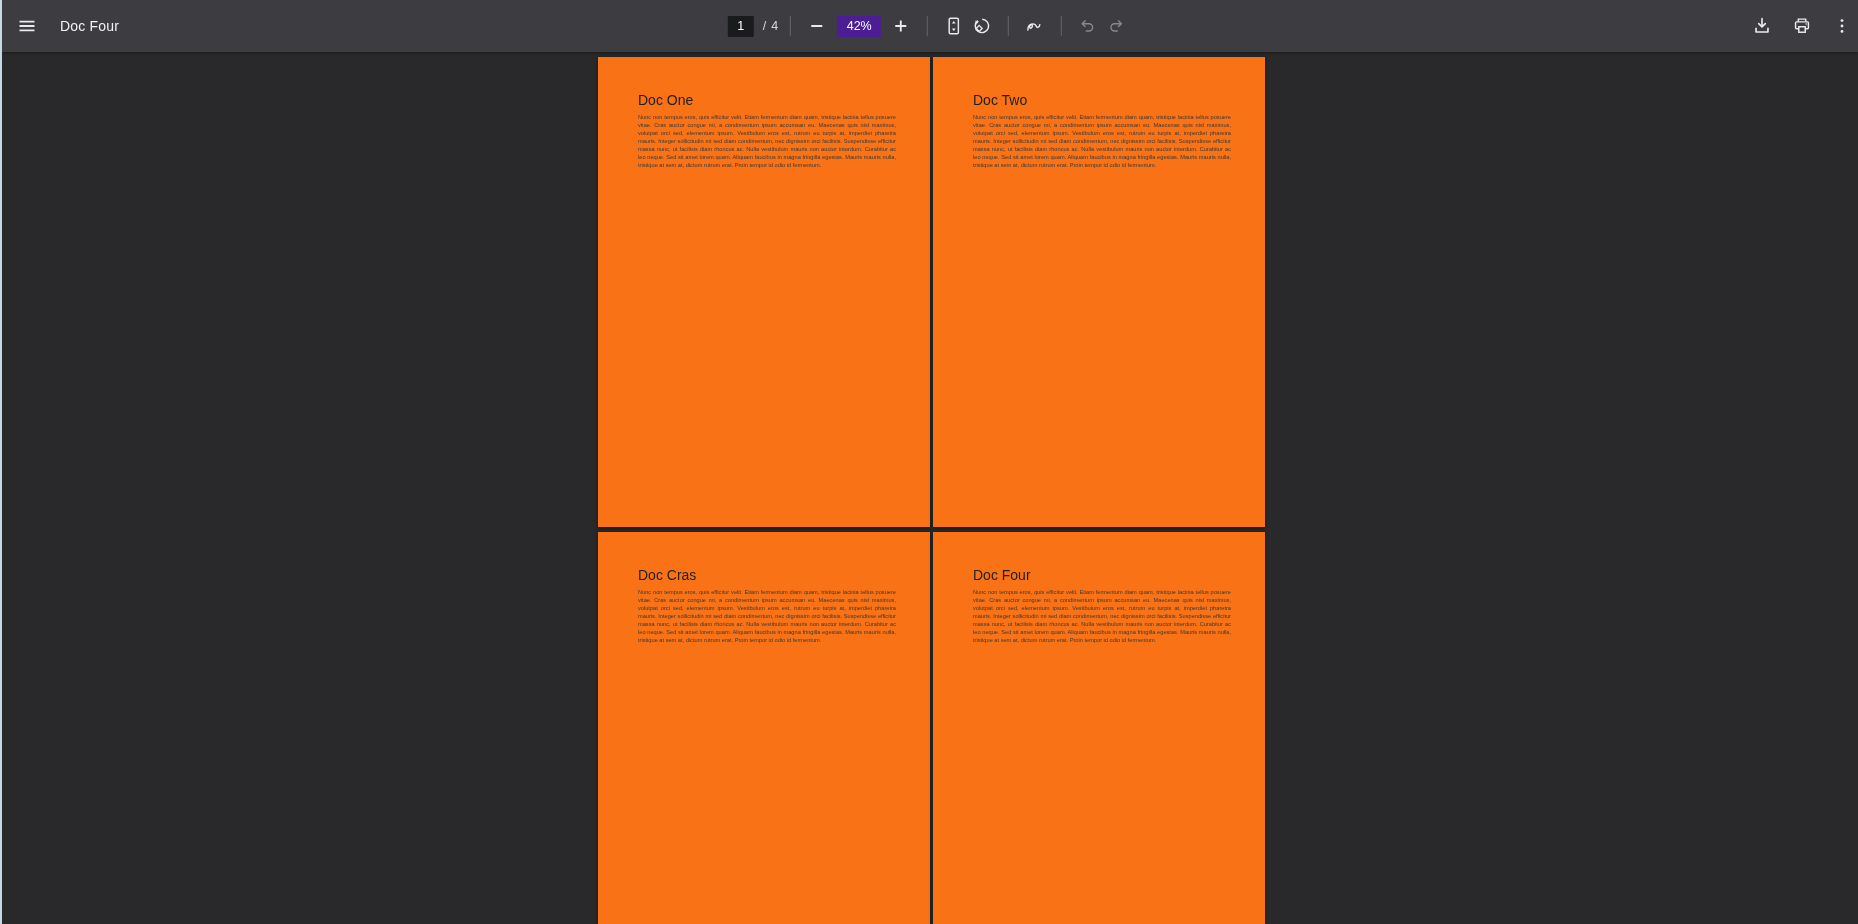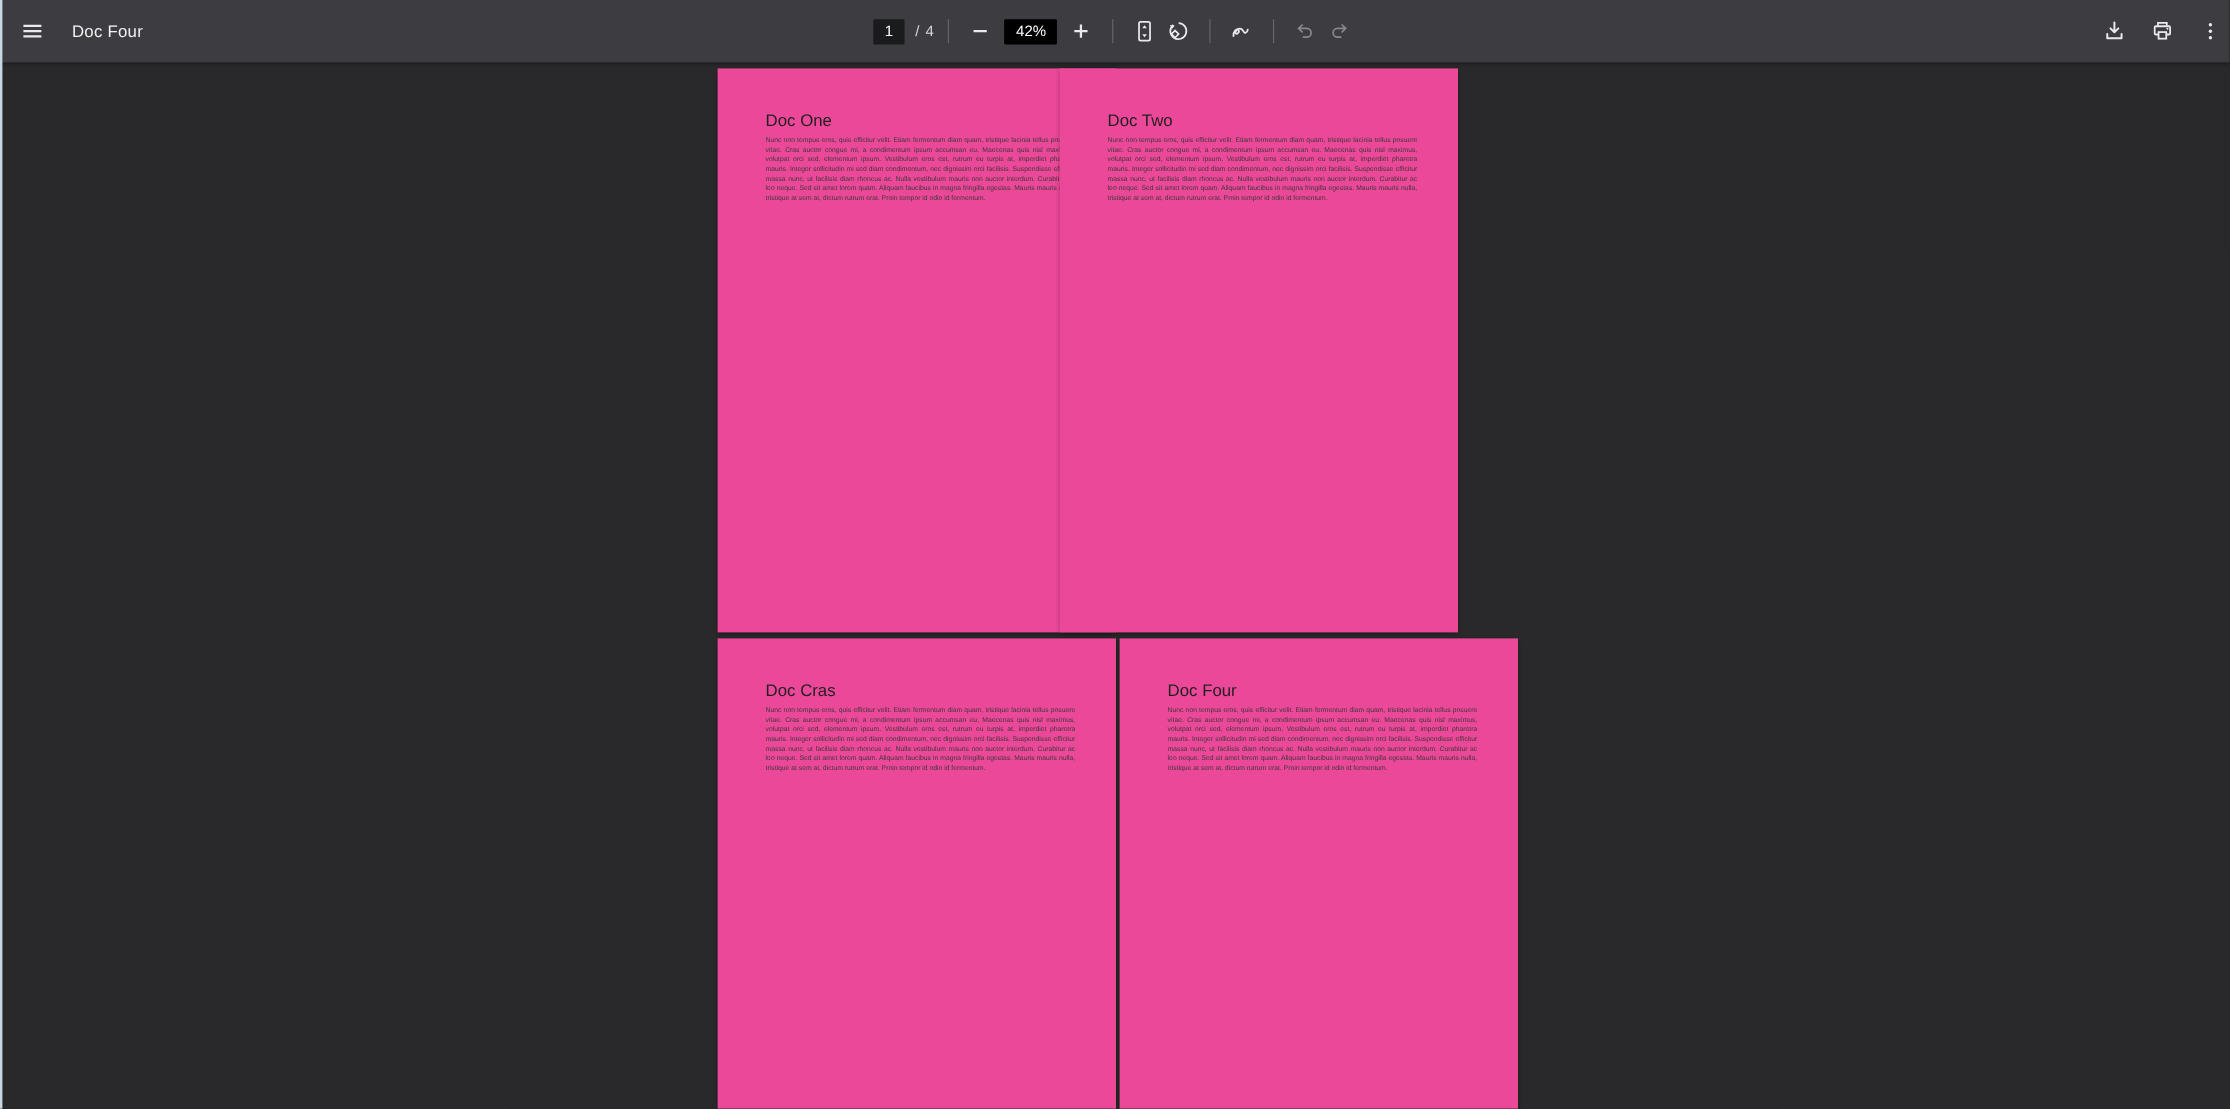--- a/index.html
+++ b/index.html
@@ -47,37 +47,37 @@
     font-family: "Liberation Sans", sans-serif; border-radius: 1px;
     outline: none;
   }
   .tb-text { color: #d8d8d8; font-size: 12.5px; }
   .page-div { margin: 0 5px 0 9px; }
   .vsep {
     width: 1px; height: 20px; background: #646568; margin: 0 12px;
     flex: 0 0 auto;
   }
   .zoom-box {
-    min-width: 44px; height: 21px; background: #000000; color: #ffffff;
+    min-width: 44px; height: 21px; background: #4c1d95; color: #ffffff;
     font-size: 12.5px; display: flex; align-items: center; justify-content: center;
     border-radius: 1px; margin: 0 6px; padding: 0 4px; text-align: right;
   }
   .sm { width: 28px; height: 28px; }
   
   .viewer {
     position: relative; width: 100%; height: 872px; overflow: hidden;
     background: #29292b;
   }
   .page {
-    position: absolute; width: 332px; height: 470px; background: #ec4899;
+    position: absolute; width: 332px; height: 470px; background: #f97316;
     box-shadow: 0 1px 4px rgba(0,0,0,.4);
     padding: 35px 0 0 40px; overflow: hidden;
   }
   .page.p1 { left: 598px; top: 5px; }
-  .page.p2 { left: 883px; top: 5px; }
+  .page.p2 { left: 933px; top: 5px; }
   .page.p3 { left: 598px; top: 480px; }
   .page.p4 { left: 933px; top: 480px; }
   .page-title {
     font-size: 14px; font-weight: 400; color: #1f1f1f;
     line-height: 17px; margin-bottom: 4px;
   }
   .page-body-wrap { width: 258px; height: 80px; overflow: visible; }
   .page-body {
     width: 516px; transform: scale(0.5); transform-origin: 0 0;
     font-size: 11.3px; line-height: 1.42; text-align: justify;

